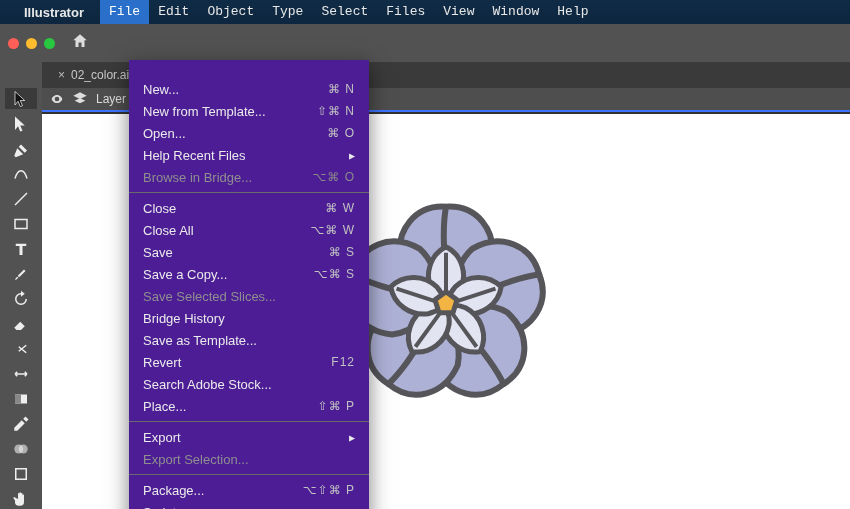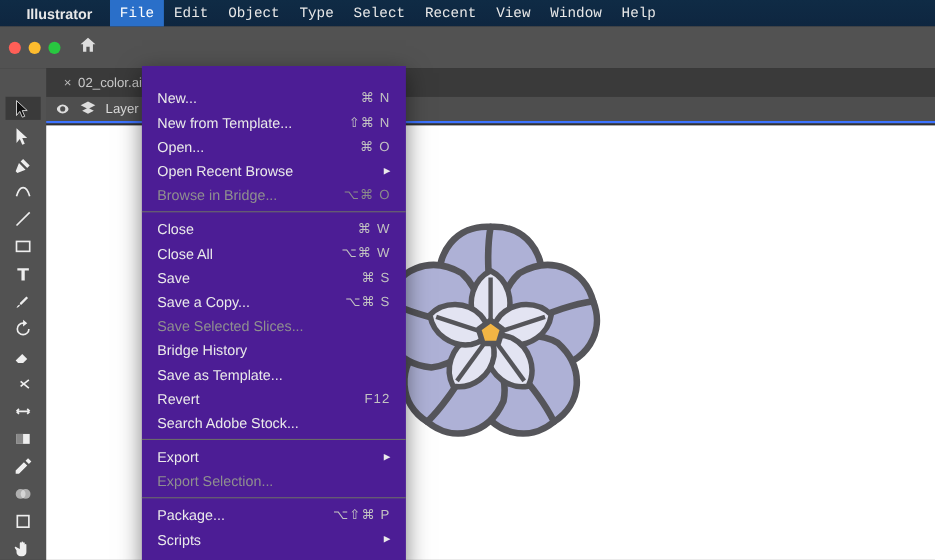--- a/index.html
+++ b/index.html
@@ -52,21 +52,21 @@
 
 <div class="menubar">
   <span class="apple"></span>
   <span class="appname">Illustrator</span>
   <div id="mitems" style="display:flex;">
       <span class="mitem active">File</span>
       <span class="mitem">Edit</span>
       <span class="mitem">Object</span>
       <span class="mitem">Type</span>
       <span class="mitem">Select</span>
-      <span class="mitem">Recent</span>
+      <span class="mitem">Files</span>
       <span class="mitem">View</span>
       <span class="mitem">Window</span>
       <span class="mitem">Help</span>
     </div>
 </div>
 
 <div class="apptoolbar">
   <div class="traffic">
     <div class="tdot tclose"></div>
     <div class="tdot tmin"></div>
@@ -245,21 +245,21 @@
     </div>
     <div class="row">
       <span>New from Template...</span>
       <span class="short">⇧⌘ N</span>
     </div>
     <div class="row">
       <span>Open...</span>
       <span class="short">⌘ O</span>
     </div>
     <div class="row">
-      <span>Open Recent Browse</span>
+      <span>Help Recent Files</span>
       <span class="chev" style="font-size: 10px;">▶</span>
     </div>
     <div class="row dis">
       <span>Browse in Bridge...</span>
       <span class="short">⌥⌘ O</span>
     </div>
     <div class="msep"></div>
     <div class="row">
       <span>Close</span>
       <span class="short">⌘ W</span>
@@ -289,20 +289,24 @@
       <span class="short"></span>
     </div>
     <div class="row">
       <span>Revert</span>
       <span class="short">F12</span>
     </div>
     <div class="row">
       <span>Search Adobe Stock...</span>
       <span class="short"></span>
     </div>
+    <div class="row">
+      <span>Place...</span>
+      <span class="short">⇧⌘ P</span>
+    </div>
     <div class="msep"></div>
     <div class="row">
       <span>Export</span>
       <span class="chev" style="font-size: 10px;">▶</span>
     </div>
     <div class="row dis">
       <span>Export Selection...</span>
       <span class="short"></span>
     </div>
     <div class="msep"></div>

